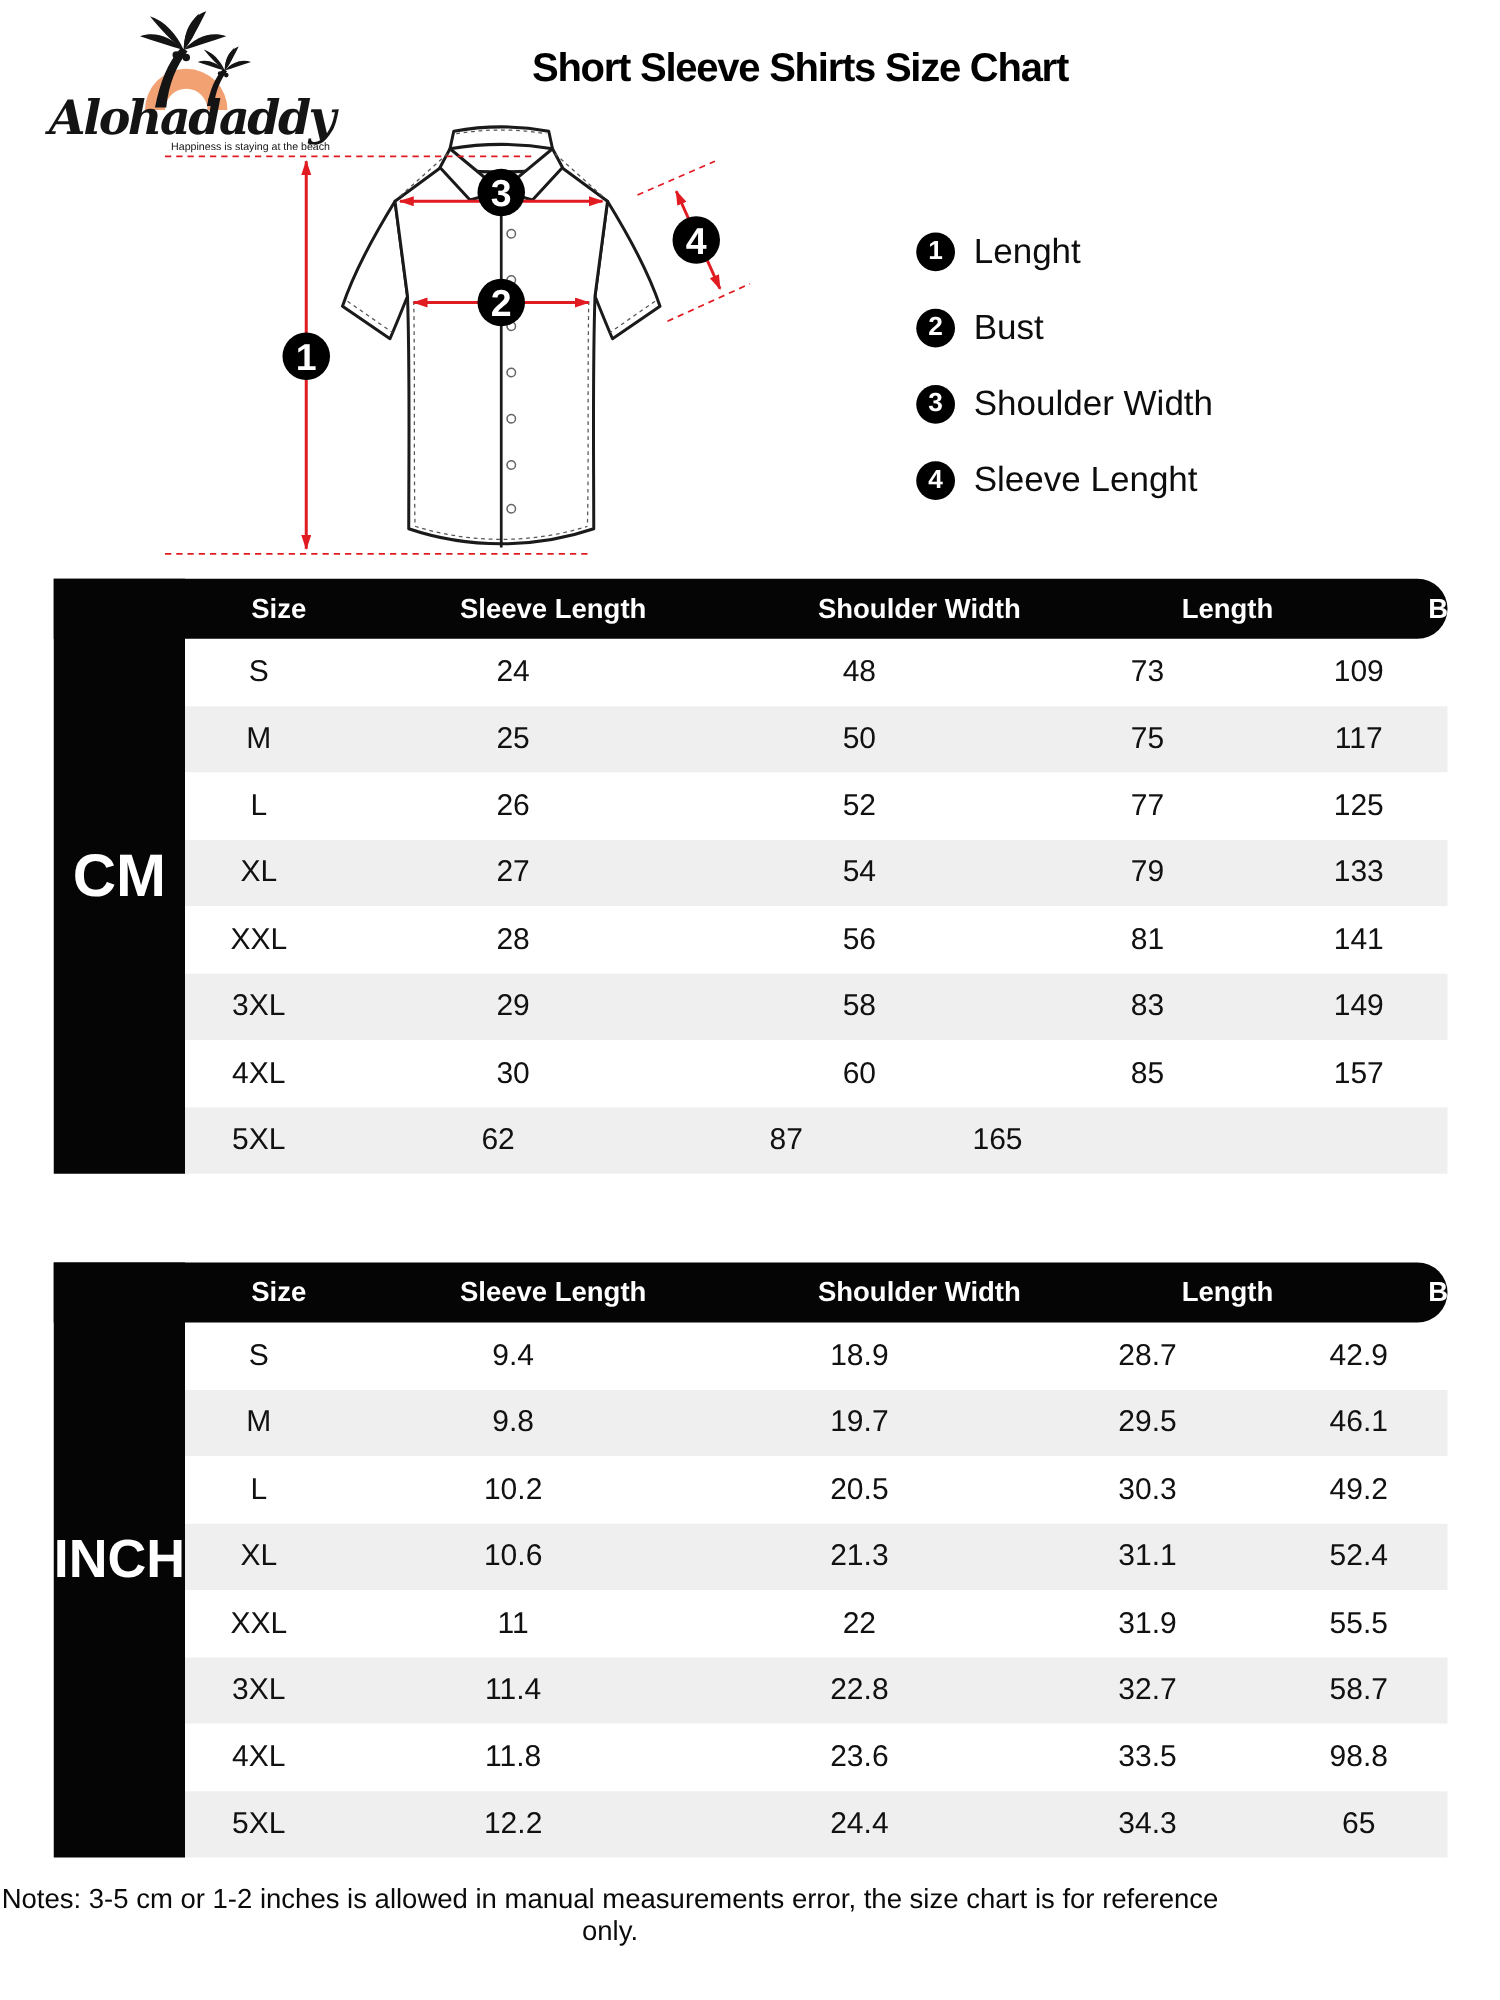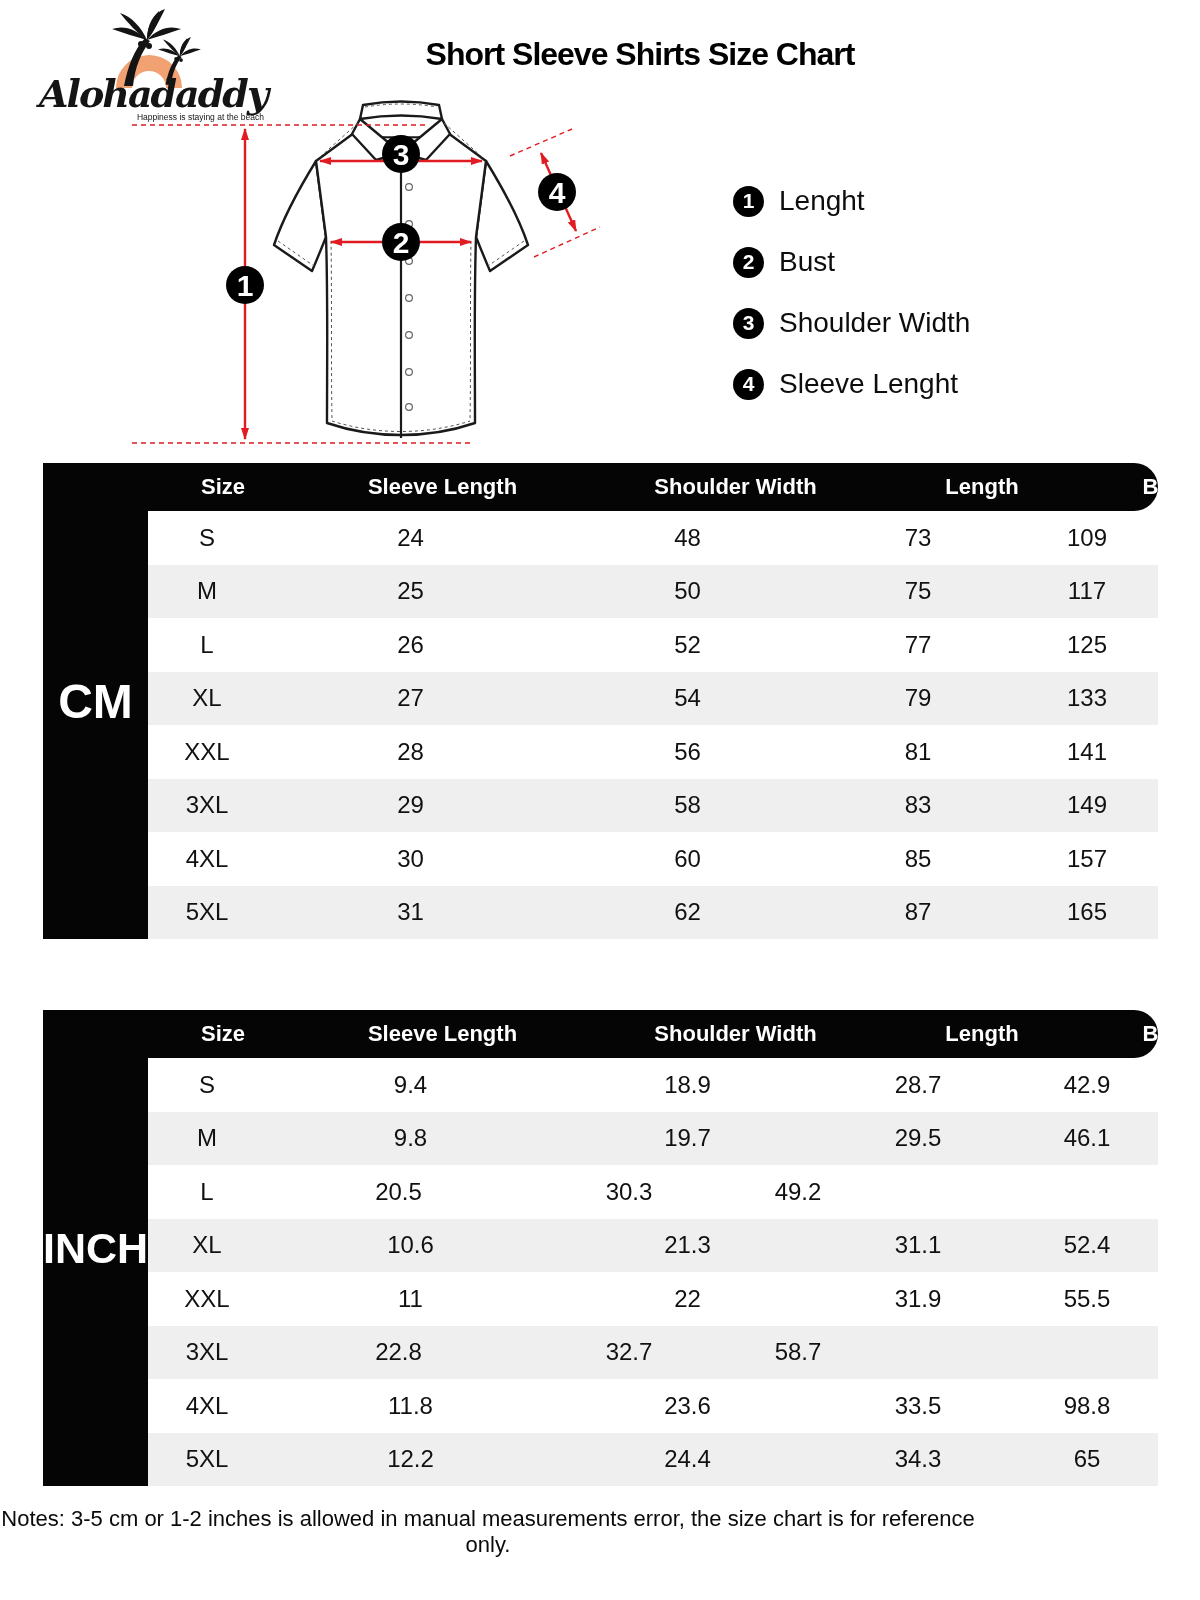--- a/index.html
+++ b/index.html
@@ -229,21 +229,20 @@
       </div>
       <div class="tr">
         <div class="td c0">4XL</div>
         <div class="td c1">30</div>
         <div class="td c2">60</div>
         <div class="td c3">85</div>
         <div class="td c4">157</div>
       </div>
       <div class="tr alt">
         <div class="td c0">5XL</div>
-        <div class="td c1">31</div>
         <div class="td c2">62</div>
         <div class="td c3">87</div>
         <div class="td c4">165</div>
       </div>
     </div>
 </section>
 
 <section class="size-table t-inch">
   <div class="band"></div>
   <div class="unit-label" style="font-size: 43px;">INCH</div>
@@ -265,40 +264,42 @@
       </div>
       <div class="tr alt">
         <div class="td c0">M</div>
         <div class="td c1">9.8</div>
         <div class="td c2">19.7</div>
         <div class="td c3">29.5</div>
         <div class="td c4">46.1</div>
       </div>
       <div class="tr">
         <div class="td c0">L</div>
+        <div class="td c1">10.2</div>
         <div class="td c2">20.5</div>
         <div class="td c3">30.3</div>
         <div class="td c4">49.2</div>
       </div>
       <div class="tr alt">
         <div class="td c0">XL</div>
         <div class="td c1">10.6</div>
         <div class="td c2">21.3</div>
         <div class="td c3">31.1</div>
         <div class="td c4">52.4</div>
       </div>
       <div class="tr">
         <div class="td c0">XXL</div>
         <div class="td c1">11</div>
         <div class="td c2">22</div>
         <div class="td c3">31.9</div>
         <div class="td c4">55.5</div>
       </div>
       <div class="tr alt">
         <div class="td c0">3XL</div>
+        <div class="td c1">11.4</div>
         <div class="td c2">22.8</div>
         <div class="td c3">32.7</div>
         <div class="td c4">58.7</div>
       </div>
       <div class="tr">
         <div class="td c0">4XL</div>
         <div class="td c1">11.8</div>
         <div class="td c2">23.6</div>
         <div class="td c3">33.5</div>
         <div class="td c4">98.8</div>

